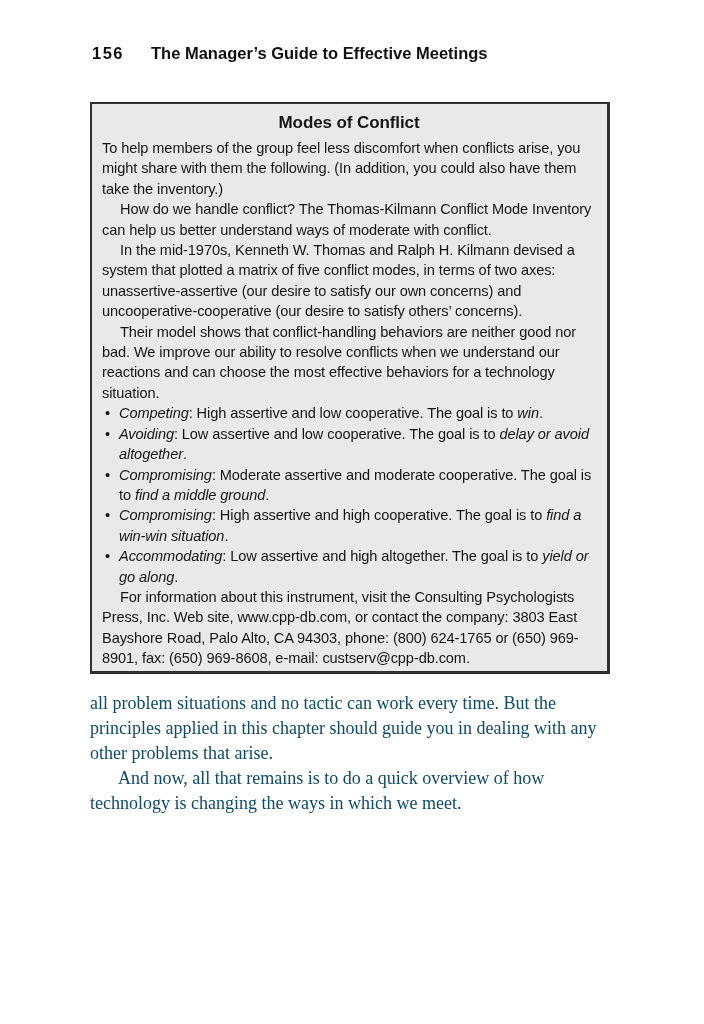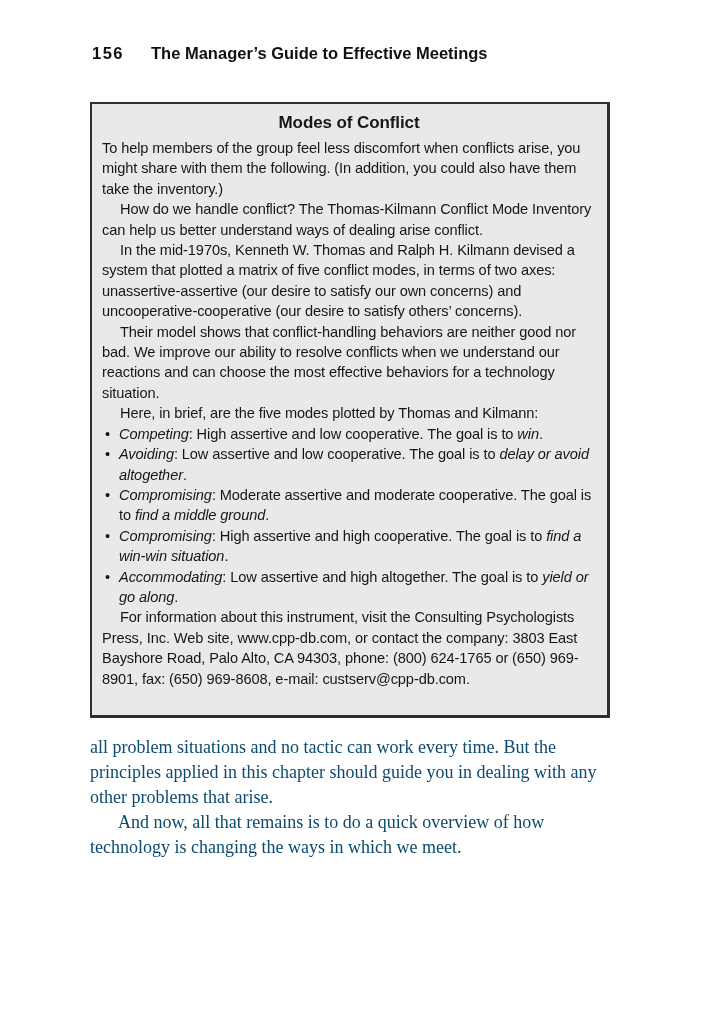--- a/index.html
+++ b/index.html
@@ -25,21 +25,21 @@
     white-space: nowrap;
   }
   .pagenum { margin-right: 27px; letter-spacing: 1.5px; }
   .box {
     width: 520px;
     margin: 39px 0 0 90px;
     background: var(--box-bg);
     border: 2px solid var(--box-border);
     border-right-width: 3px;
     border-bottom-width: 3px;
-    padding: 7px 11px 26px 10px;
+    padding: 7px 11px 2px 10px;
     font-family: "Liberation Sans", sans-serif;
     font-size: 14.6px;
     line-height: 20.4px;
     color: var(--text);
     letter-spacing: -0.1px;
   }
   .box-title {
     text-align: center;
     font-weight: bold;
     font-size: 17px;
@@ -69,24 +69,23 @@
 <div class="page">
 
   <div class="running-head">
     <span class="pagenum">156</span><span class="head-title">The Manager’s Guide to Effective Meetings</span>
   </div>
 
   <div class="box">
     <div class="box-title">Modes of Conflict</div>
     <div>
         <p class="para"><span>To help members of the group feel less discomfort when conflicts arise, you might share with them the following. (In addition, you could also have them take the inventory.)</span></p>
-        <p class="para indent"><span>How do we handle conflict? The Thomas-Kilmann Conflict Mode Inventory can help us better understand ways of dealing arise conflict.</span></p>
+        <p class="para indent"><span>How do we handle conflict? The Thomas-Kilmann Conflict Mode Inventory can help us better understand ways of moderate with conflict.</span></p>
         <p class="para indent"><span>In the mid-1970s, Kenneth W. Thomas and Ralph H. Kilmann devised a system that plotted a matrix of five conflict modes, in terms of two axes: unassertive-assertive (our desire to satisfy our own concerns) and uncooperative-cooperative (our desire to satisfy others’ concerns).</span></p>
         <p class="para indent"><span>Their model shows that conflict-handling behaviors are neither good nor bad. We improve our ability to resolve conflicts when we understand our reactions and can choose the most effective behaviors for a technology situation.</span></p>
-        <p class="para indent"><span>Here, in brief, are the five modes plotted by Thomas and Kilmann:</span></p>
       </div>
     <ul class="modes">
         <li><span class="marker">•</span><span class="bi">Competing</span><span>: High assertive and low cooperative. The goal is to </span><span class="i">win</span><span>.</span></li>
         <li><span class="marker">•</span><span class="bi">Avoiding</span><span>: Low assertive and low cooperative. The goal is to </span><span class="i">delay or avoid altogether</span><span>.</span></li>
         <li><span class="marker">•</span><span class="bi">Compromising</span><span>: Moderate assertive and moderate cooperative. The goal is to </span><span class="i">find a middle ground</span><span>.</span></li>
         <li><span class="marker">•</span><span class="bi">Compromising</span><span>: High assertive and high cooperative. The goal is to </span><span class="i">find a win-win situation</span><span>.</span></li>
         <li><span class="marker">•</span><span class="bi">Accommodating</span><span>: Low assertive and high altogether. The goal is to </span><span class="i">yield or go along</span><span>.</span></li>
       </ul>
     <div>
         <p class="para indent"><span>For information about this instrument, visit the Consulting Psychologists Press, Inc. Web site, www.cpp-db.com, or contact the company: 3803 East Bayshore Road, Palo Alto, CA 94303, phone: (800) 624-1765 or (650) 969-8901, fax: (650) 969-8608, e-mail: custserv@cpp-db.com.</span></p>

